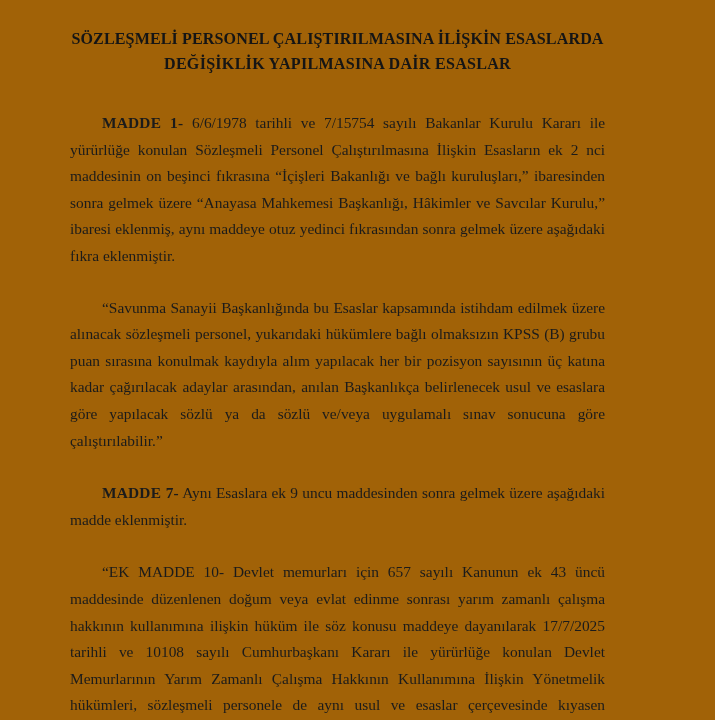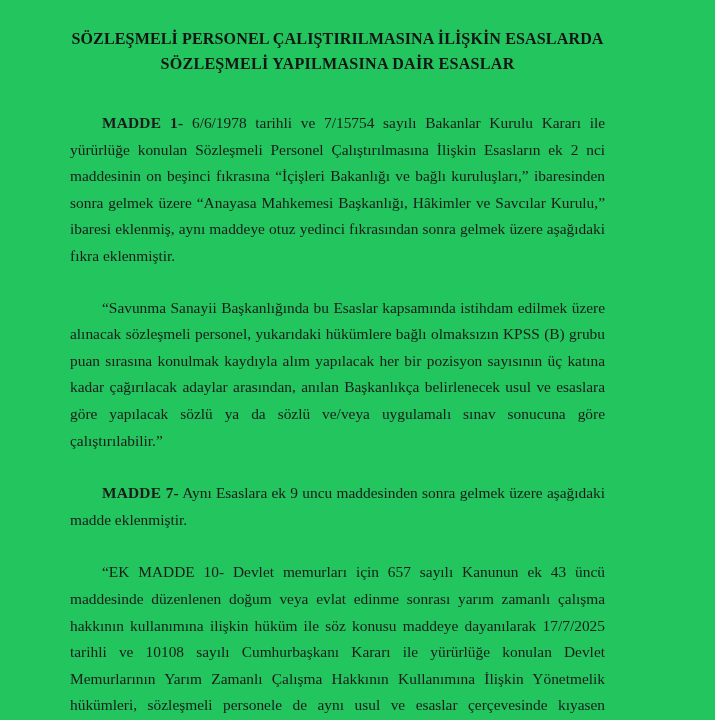--- a/index.html
+++ b/index.html
@@ -16,21 +16,21 @@
     color: #1b1b1b;
     -webkit-font-smoothing: antialiased;
   }
 
   .page {
     position: relative;
     width: 715px;
     height: 720px;
     box-sizing: border-box;
     padding: 26px 110px 0 70px;
-    background: #22c55e;
+    background: #a16207;
   }
 
   
   .doc-title {
     margin: 0;
     text-align: center;
     font-weight: bold;
     font-size: 16.1px;
     line-height: 25px;
     letter-spacing: 0.1px;
@@ -75,21 +75,21 @@
   #para-madde2   { margin-top: 26px; }
   #para-ekmadde  { margin-top: 26px; }
 </style>
 </head>
 <body>
 
 <div class="page">
 
   <h1 class="doc-title">
     <span class="title-line line1">SÖZLEŞMELİ PERSONEL ÇALIŞTIRILMASINA İLİŞKİN ESASLARDA</span>
-    <span class="title-line line2">SÖZLEŞMELİ YAPILMASINA DAİR ESASLAR</span>
+    <span class="title-line line2">DEĞİŞİKLİK YAPILMASINA DAİR ESASLAR</span>
   </h1>
 
   <div class="body-block">
 
     <p class="para indent" id="para-madde1"><span class="lead">MADDE 1-</span><span> 6/6/1978 tarihli ve 7/15754 sayılı Bakanlar Kurulu Kararı ile yürürlüğe konulan Sözleşmeli Personel Çalıştırılmasına İlişkin Esasların ek 2 nci maddesinin on beşinci fıkrasına “İçişleri Bakanlığı ve bağlı kuruluşları,” ibaresinden sonra gelmek üzere “Anayasa Mahkemesi Başkanlığı, Hâkimler ve Savcılar Kurulu,” ibaresi eklenmiş, aynı maddeye otuz yedinci fıkrasından sonra gelmek üzere aşağıdaki fıkra eklenmiştir.</span></p>
 
     <p class="para indent" id="para-savunma"><span>“Savunma Sanayii Başkanlığında bu Esaslar kapsamında istihdam edilmek üzere alınacak sözleşmeli personel, yukarıdaki hükümlere bağlı olmaksızın KPSS (B) grubu puan sırasına konulmak kaydıyla alım yapılacak her bir pozisyon sayısının üç katına kadar çağırılacak adaylar arasından, anılan Başkanlıkça belirlenecek usul ve esaslara göre yapılacak sözlü ya da sözlü ve/veya uygulamalı sınav sonucuna göre çalıştırılabilir.”</span></p>
 
     <p class="para indent" id="para-madde2"><span class="lead">MADDE 7-</span><span> Aynı Esaslara ek 9 uncu maddesinden sonra gelmek üzere aşağıdaki madde eklenmiştir.</span></p>
 

